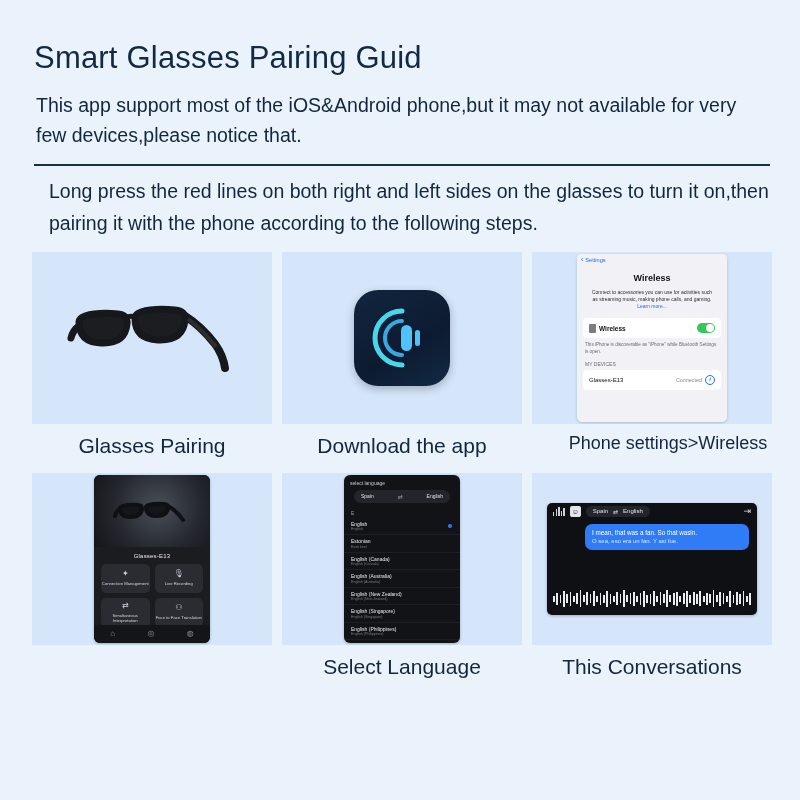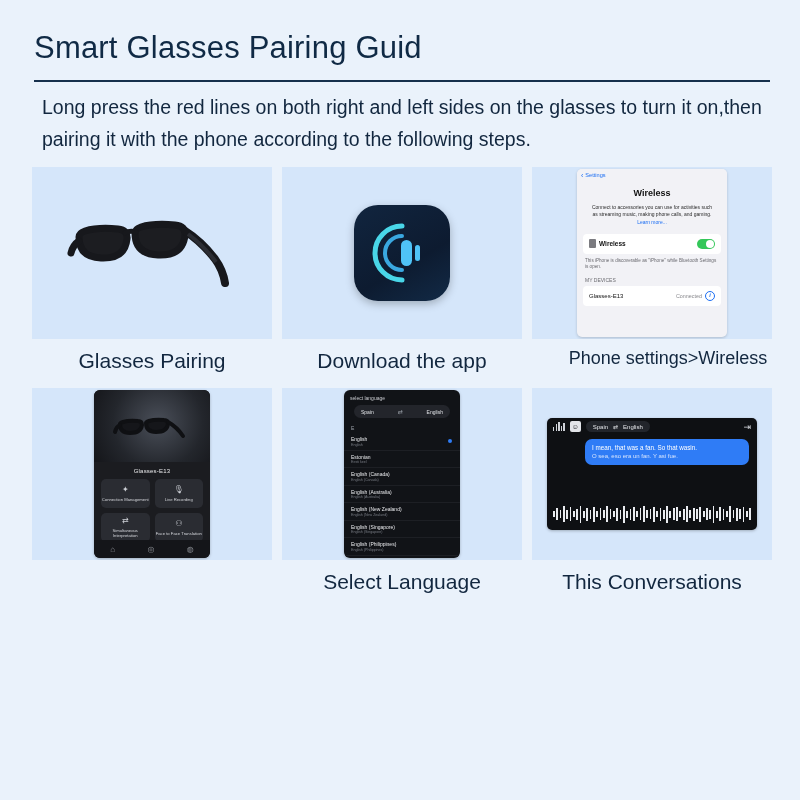--- a/index.html
+++ b/index.html
@@ -19,39 +19,39 @@
     height: 800px;
     box-sizing: border-box;
     padding: 18px 28px 10px 32px;
     background: #eaf2fb;
     position: relative;
   }
   .title {
     font-size: 31px;
     font-weight: 400;
     letter-spacing: .2px;
-    margin: 12px 0 14px 2px;
+    margin: 22px 0 14px 2px;
     color: #102a45;
   }
   .intro {
     font-size: 19.5px;
     line-height: 1.55;
     margin: 0 0 14px 4px;
     color: #12273f;
     max-width: 730px;
   }
   .rule {
     border: none;
     border-top: 2px solid #16304c;
     margin: 8px 2px 10px 2px;
   }
   .instruct {
     font-size: 19.5px;
     line-height: 1.62;
-    margin: 0 0 12px 10px;
+    margin: 0 0 12px 17px;
     color: #12273f;
     max-width: 740px;
   }
   .grid {
     display: grid;
     grid-template-columns: repeat(3, 1fr);
     grid-template-rows: auto auto;
     column-gap: 10px;
     row-gap: 6px;
     margin-top: 4px;
@@ -246,20 +246,21 @@
   }
   .p6-wave i { display: block; width: 2px; background: #e9ebef; }
 </style>
 </head>
 <body>
 
 <div class="page">
 
   <h1 class="title">Smart Glasses Pairing Guid</h1>
 
+  <p class="intro">This app support most of the iOS&amp;Android phone,but it may not available for very few devices,please notice that.</p>
 
   <hr class="rule">
 
   <p class="instruct">Long press the red lines on both right and left sides on the glasses to turn it on,then pairing it with the phone according to the following steps.</p>
 
   <div class="grid">
 
     <div class="cell">
       <div class="thumb">
         <div class="glasses-wrap">

